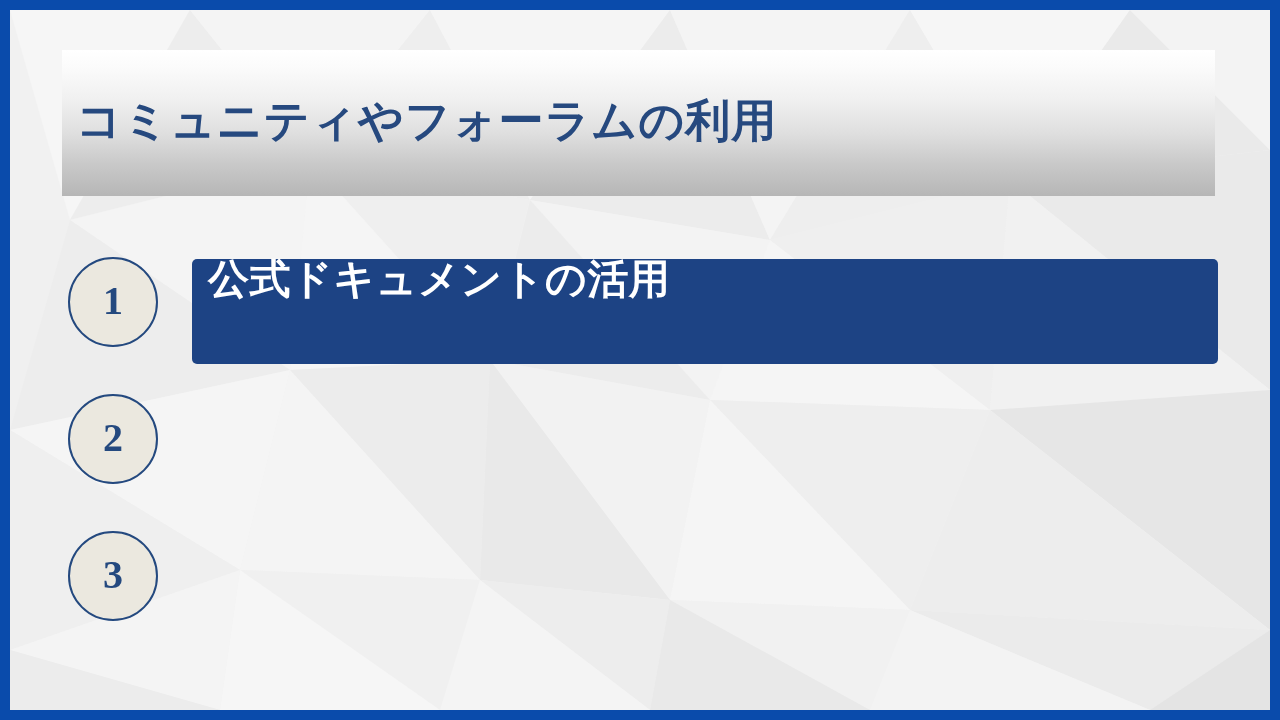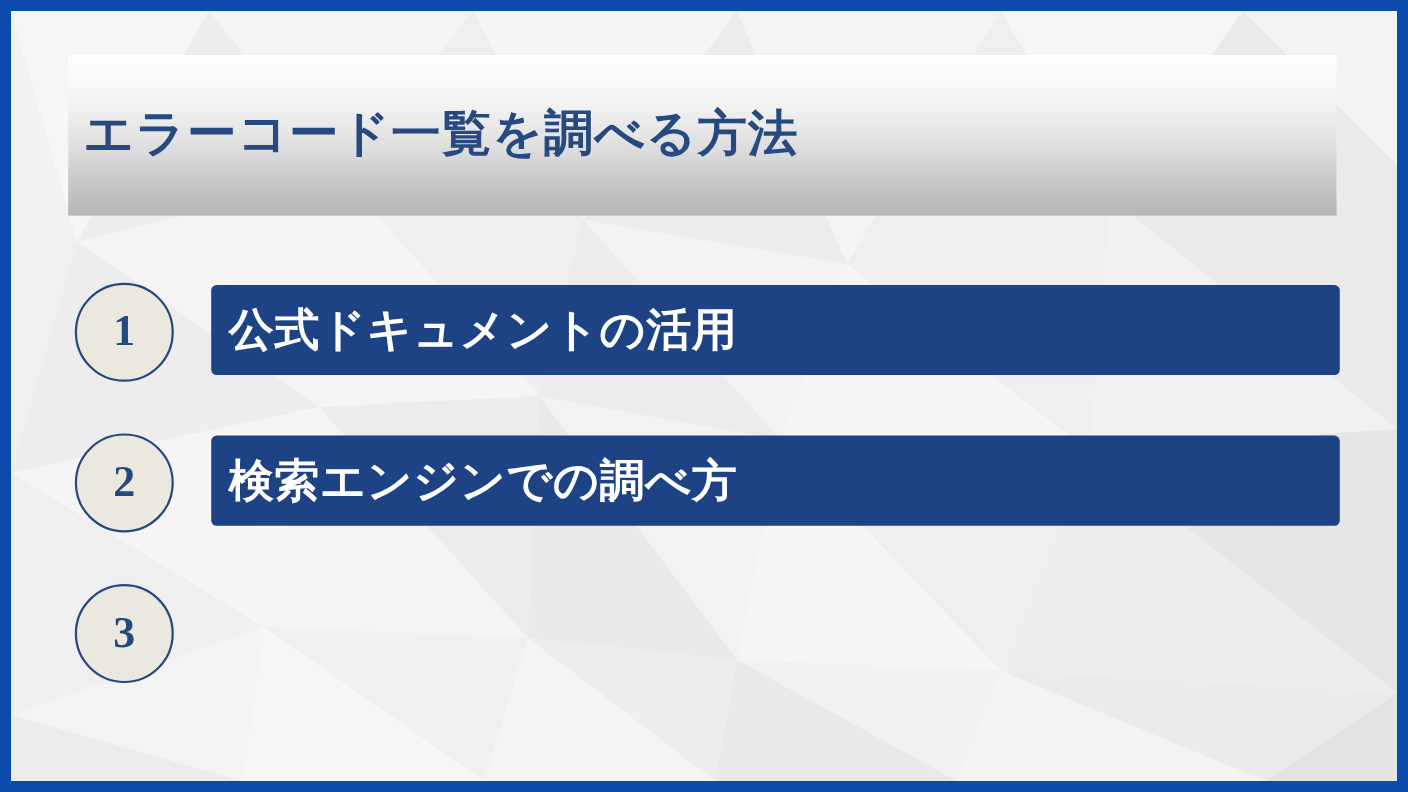--- a/index.html
+++ b/index.html
@@ -115,26 +115,25 @@
     line-height: 1;
     position: relative;
     top: -1px;
   }
 
   .bar {
     position: absolute;
     left: 130px;
     top: 2px;
     width: 1026px;
-    height: 82px;
+    height: 105px;
     background: #1d4384;
     border-radius: 5px;
     box-sizing: border-box;
     display: flex;
-    align-items: center;
     z-index: 21;
   }
   .bar-text {
     color: #ffffff;
     font-size: 41px;
     font-weight: bold;
     letter-spacing: 0.01em;
     padding-left: 16px;
     white-space: nowrap;
     line-height: 1;
@@ -188,39 +187,36 @@
       <polygon points="470,570 640,700 430,700" fill="#f4f4f4"></polygon>
       <polygon points="660,590 900,600 860,700" fill="#f1f1f1"></polygon>
       <polygon points="660,590 860,700 640,700" fill="#e9e9e9"></polygon>
       <polygon points="900,600 1260,620 1140,700" fill="#ebebeb"></polygon>
       <polygon points="900,600 1140,700 860,700" fill="#f3f3f3"></polygon>
       <polygon points="1260,620 1260,700 1140,700" fill="#e4e4e4"></polygon>
     </svg>
   </div>
 
   <div class="title-band">
-    <div class="title-text">エラーコード一覧を調べる方法</div>
+    <div class="title-text">コミュニティやフォーラムの利用</div>
   </div>
 
   <div class="item item-1">
     <div class="num-circle">
       <span>1</span>
     </div>
     <div class="bar">
       <div class="bar-text">公式ドキュメントの活用</div>
     </div>
   </div>
 
   <div class="item item-2">
     <div class="num-circle">
       <span>2</span>
     </div>
-    <div class="bar">
-      <div class="bar-text">検索エンジンでの調べ方</div>
-    </div>
   </div>
 
   <div class="item item-3">
     <div class="num-circle">
       <span>3</span>
     </div>
   </div>
 
   <div class="frame-border"></div>
 

